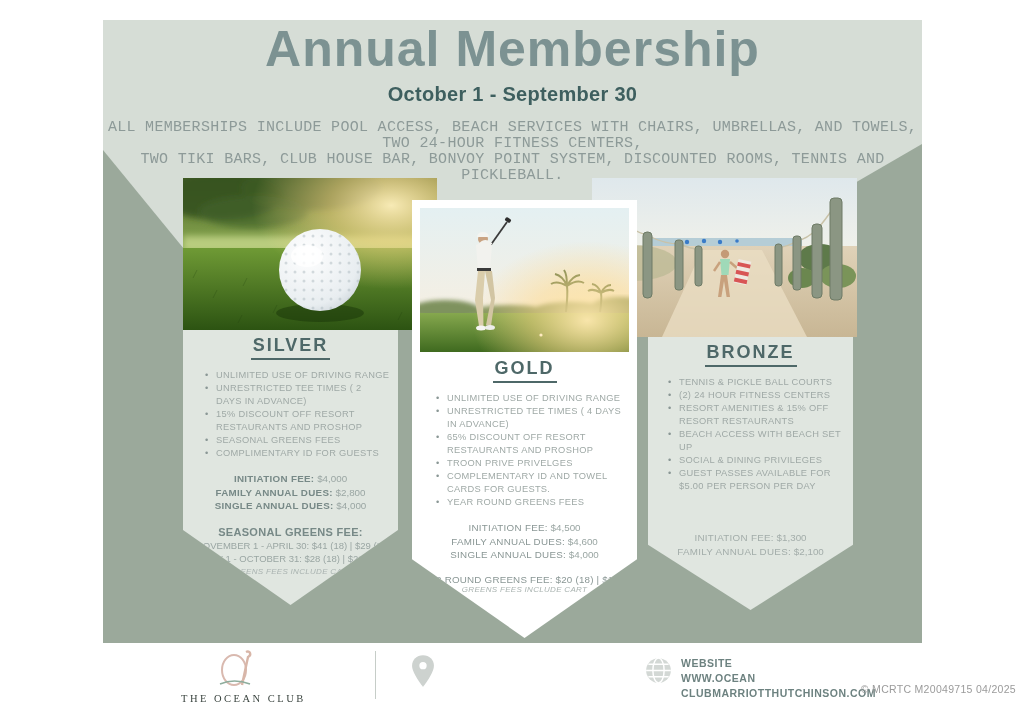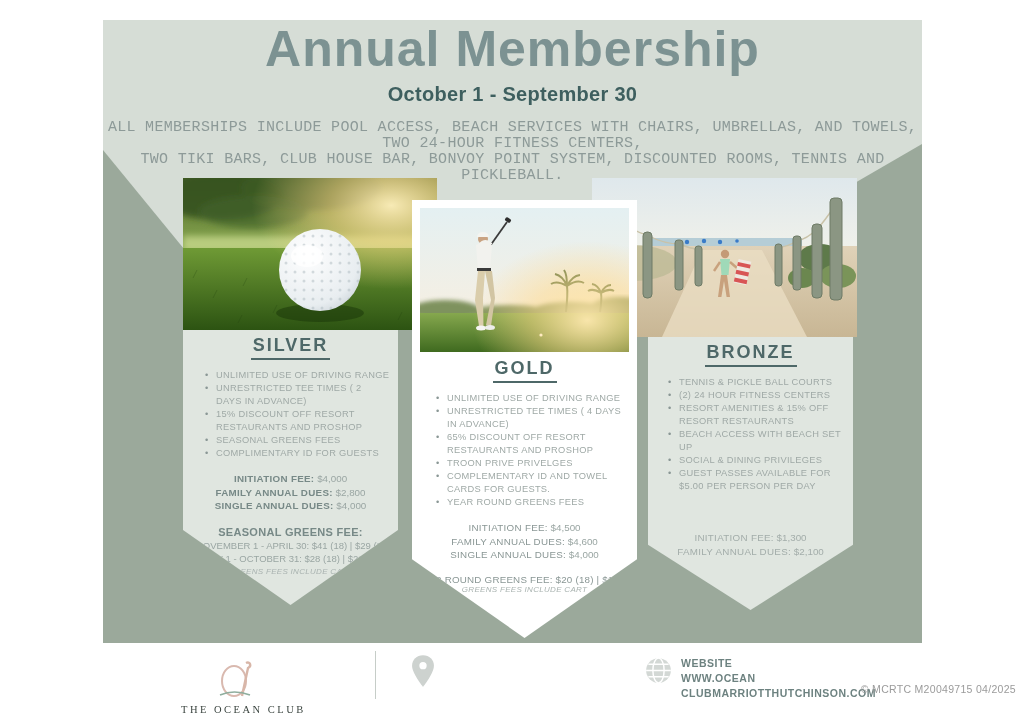--- a/index.html
+++ b/index.html
@@ -53,21 +53,21 @@
   .panel-bronze .fees { margin-top:38px; }
   .panel-bronze .fee-label, .panel-bronze .fee-value { font-weight:400; color:#A3ADAA; }
 
   .seasonal { text-align:center; margin-top:13px; font-size:9.5px; line-height:13px; }
   .seasonal-heading { font-weight:700; color:#778987; letter-spacing:.3px; font-size:11px; }
   .seasonal-line { color:#9AA6A3; }
   .note-italic { font-style:italic; font-size:8px; color:#A9B3B0; letter-spacing:.3px; }
   .greens-line { text-align:center; margin-top:12px; font-size:9.8px; color:#8A9795; letter-spacing:.2px; }
 
   .footer { position:absolute; left:0; top:623px; width:819px; height:67px; background:#ffffff; }
-  .logo { position:absolute; left:78px; top:16px; width:110px; text-align:center; }
+  .logo { position:absolute; left:78px; top:5px; width:110px; text-align:center; }
   .logo svg { display:block; margin:0 auto; }
   .logo-text { margin-top:1px; font-family:"Liberation Serif", serif; font-size:10.5px; letter-spacing:2.5px; color:#3A443F; white-space:nowrap; }
   .footer-divider { position:absolute; left:272px; top:8px; width:1px; height:48px; background:#C6CDC8; }
   .footer-item-icon { position:absolute; }
   .pin-icon { left:305px; top:11px; width:30px; height:34px; }
   .globe-icon { left:542px; top:14px; width:27px; height:27px; }
   .footer-text { position:absolute; font-size:10.5px; font-weight:700; color:#6D8280; line-height:15px; letter-spacing:.5px; }
   .address-text { left:344px; top:13px; }
   .website-text { left:578px; top:13px; }
 

